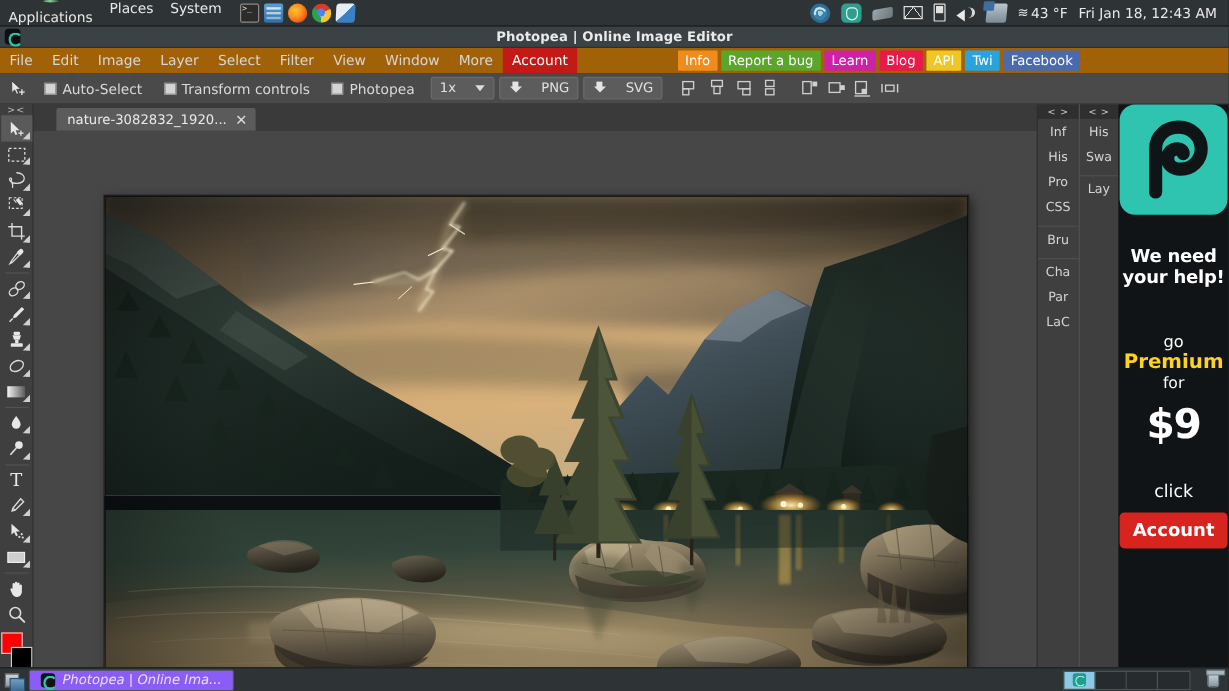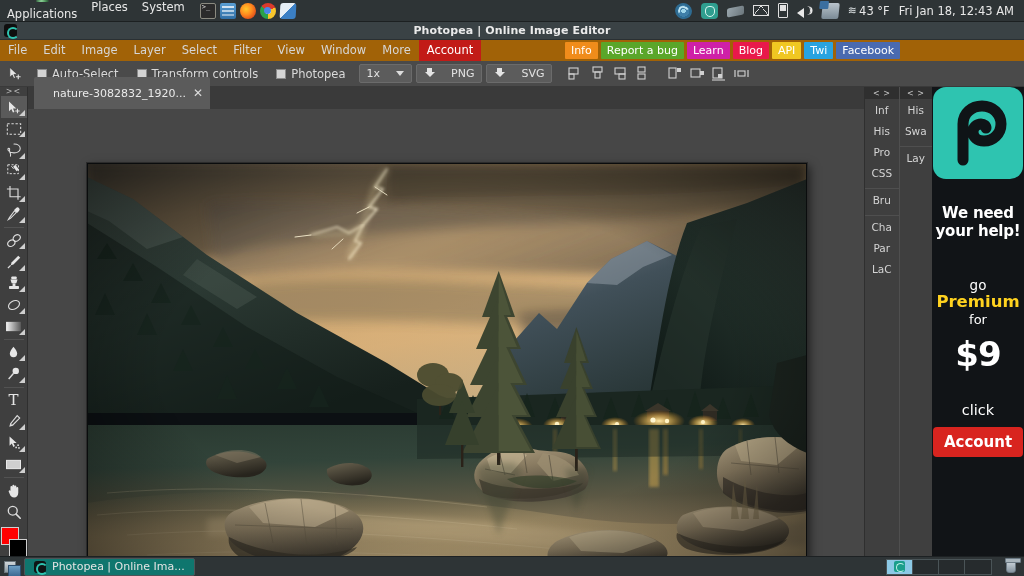--- a/index.html
+++ b/index.html
@@ -208,21 +208,21 @@
   }
   .pp-aicon { display: block; }
 
   
   .pp-tabs {
     position: absolute; top: 47px; left: 28px; right: 160px; height: 22px;
     background: #3a3a3a; display: flex; align-items: flex-end;
   }
   .pp-tab {
     display: flex; align-items: center; gap: 7px;
-    height: 32px; padding: 0 7px 0 19px; margin-left: 6px;
+    height: 19px; padding: 0 7px 0 9px; margin-left: 19px;
     background: #5b5b5b; border-radius: 2px 2px 0 0;
     font-size: 11px; color: #eaeaea; white-space: nowrap; cursor: pointer;
   }
   .tab-x { font-size: 12px; color: #dcdcdc; line-height: 1; }
 
   
   .pp-toolbar {
     position: absolute; top: 47px; left: 0; width: 28px; bottom: 0;
     background: #3f3f3f; border-right: 1px solid #2f2f2f;
     display: flex; flex-direction: column; align-items: center;
@@ -327,22 +327,22 @@
     width: 12px; height: 12px; background: linear-gradient(#cfd6da, #8d9aa1);
     border: 1px solid #6b767c; position: relative;
   }
   .tb-show-ic:after {
     content: ""; position: absolute; left: 3px; top: 3px; width: 11px; height: 11px;
     background: linear-gradient(#6d9fc4, #37648d); border: 1px solid #2c4f70;
   }
   .tb-win {
     display: flex; align-items: center; gap: 6px;
     height: 18px; padding: 0 9px; margin-left: 5px;
-    background: #0f766e; border: 1px solid #4c5558; border-radius: 2px;
-    white-space: nowrap; cursor: pointer; max-width: 210px;
+    background: #8b5cf6; border: 1px solid #4c5558; border-radius: 2px;
+    white-space: nowrap; cursor: pointer; max-width: 210px; font-style: italic;
   }
   .tb-win-ic {
     width: 12px; height: 12px; border-radius: 3px; background: #0f1414;
     position: relative; flex: none;
   }
   .tb-win-ic:after {
     content: ""; position: absolute; left: 2px; top: 2px; width: 8px; height: 8px;
     border-radius: 50%; border: 2px solid #2ec4b0; border-right-color: transparent;
   }
   .tb-right { margin-left: auto; display: flex; align-items: center; height: 100%; }

